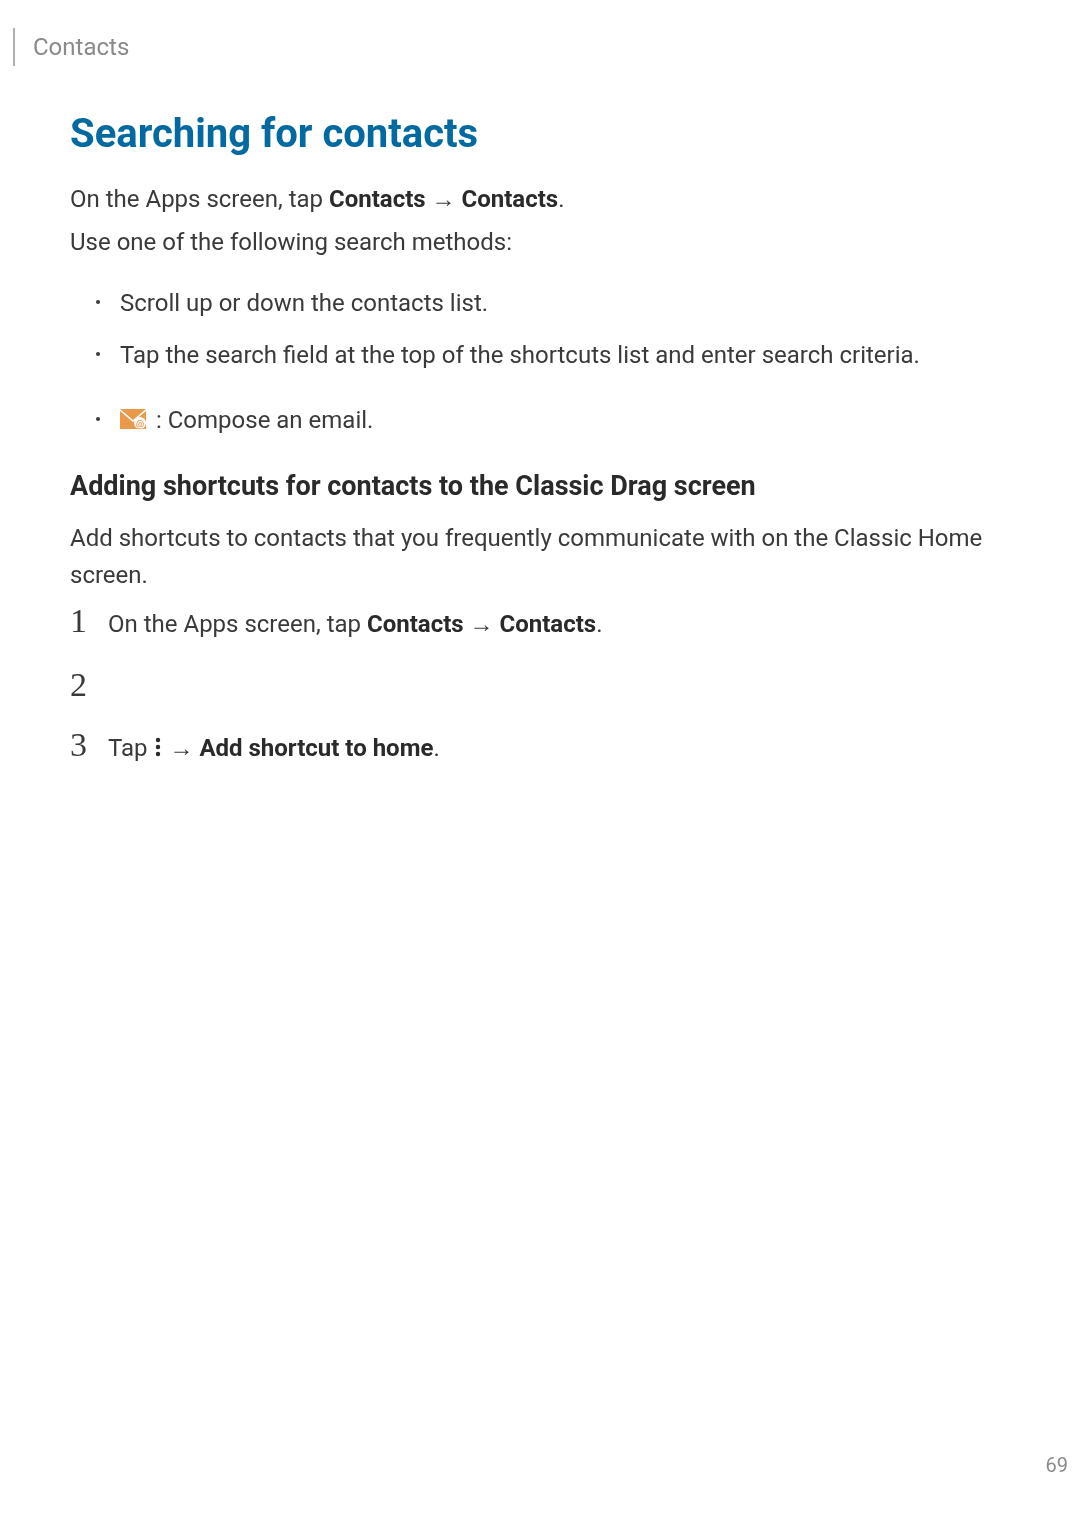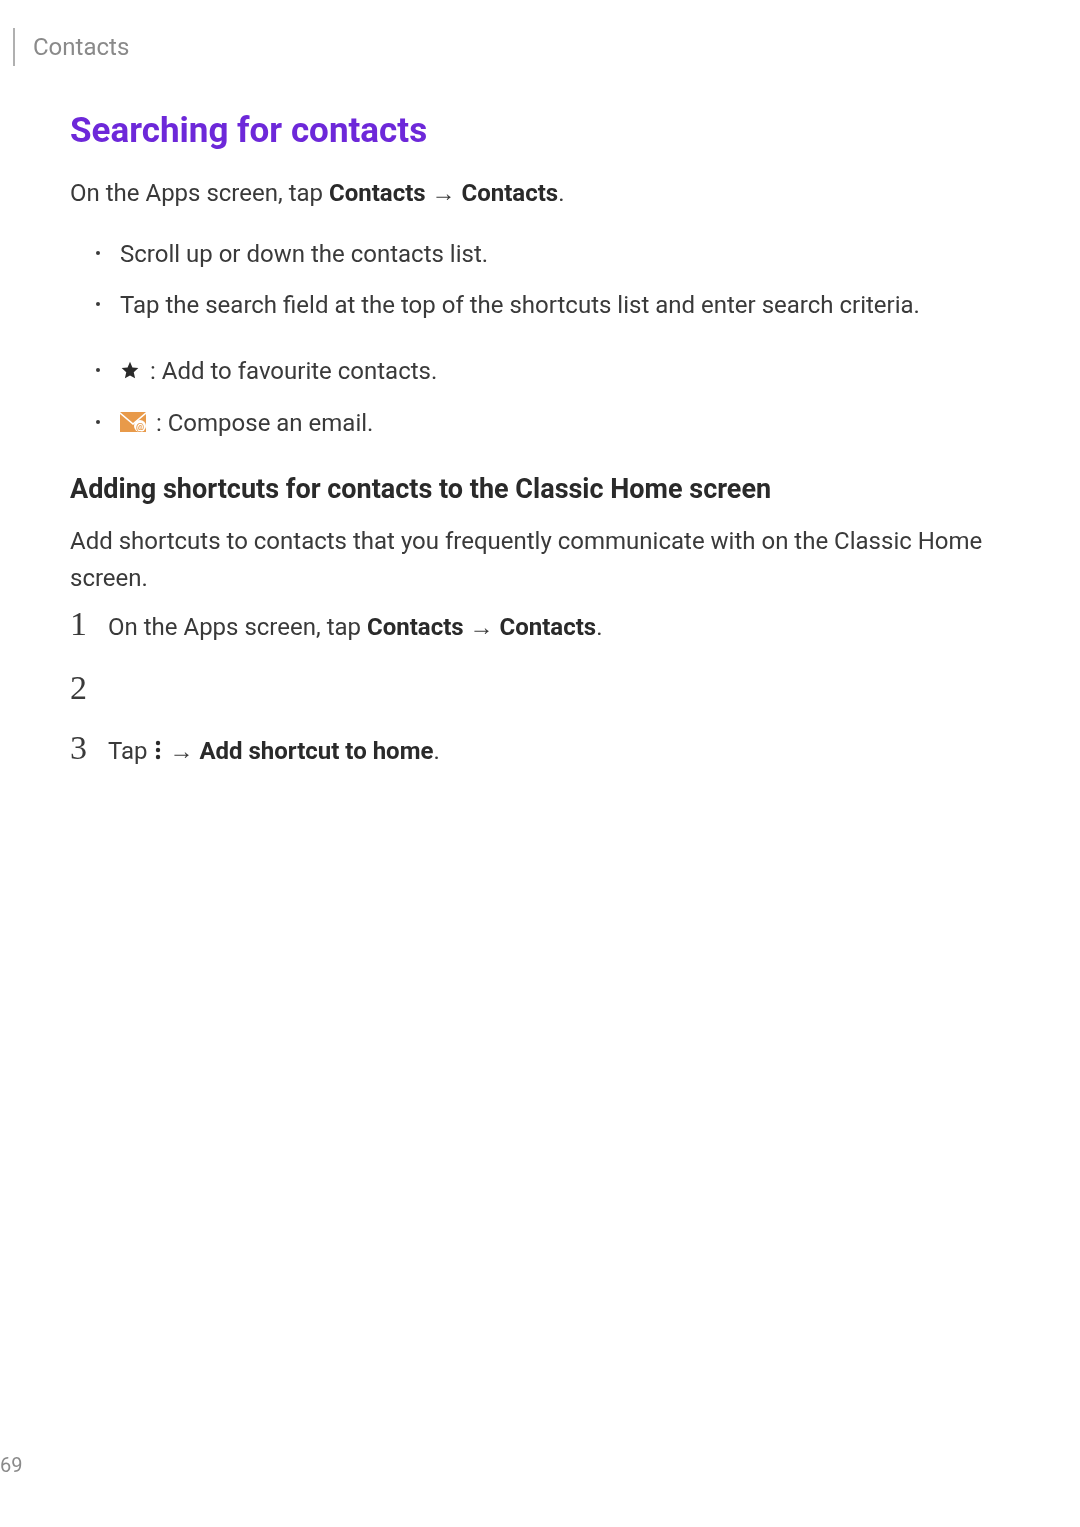--- a/index.html
+++ b/index.html
@@ -33,23 +33,23 @@
       margin-left: 18px;
       font-weight: 400;
     }
     .content {
       position: absolute;
       top: 110px;
       left: 70px;
       right: 75px;
     }
     .section-title {
-      font-size: 35px;
+      font-size: 40px;
       font-weight: 700;
-      color: #6d28d9;
+      color: #0369a1;
       margin-bottom: 24px;
     }
     .para {
       font-size: 24px;
       color: #3a3a3a;
       line-height: 1.55;
       margin-bottom: 6px;
     }
     .bold {
       font-weight: 700;
@@ -126,81 +126,72 @@
     .more-icon {
       display: inline-block;
       vertical-align: middle;
       margin: 0 2px;
     }
     .page-number {
       position: absolute;
       bottom: 50px;
       left: 0;
       right: 12px;
-      text-align: left;
+      text-align: right;
       font-size: 20px;
       color: #8a8a8a;
     }
   </style>
 </head>
 <body>
 
 <div class="page-header">
   <div class="header-divider"></div>
   <div class="header-breadcrumb">Contacts</div>
 </div>
 
 <div class="content">
 
   <h1 class="section-title">Searching for contacts</h1>
 
   <p class="para">
     <span>On the Apps screen, tap </span><span class="bold">Contacts</span><span class="arrow"> → </span><span class="bold">Contacts</span><span>.</span>
   </p>
 
+  <p class="para">Use one of the following search methods:</p>
 
   <div class="bullet-list">
     <div class="bullet-item">
       <div class="bullet-dot"></div>
       <div class="bullet-text">Scroll up or down the contacts list.</div>
     </div>
     <div class="bullet-item">
       <div class="bullet-dot"></div>
       <div class="bullet-text">Tap the search field at the top of the shortcuts list and enter search criteria.</div>
     </div>
   </div>
 
 
   <div class="bullet-list">
-    <div class="bullet-item">
-      <div class="bullet-dot"></div>
-      <div class="bullet-text">
-        <span class="icon-star">
-          <svg width="20" height="20" viewBox="0 0 24 24">
-              <path fill="#2a2a2a" d="M12 2l2.9 6.9L22 9.7l-5.5 5 1.6 7.3L12 18.6 5.9 22l1.6-7.3L2 9.7l7.1-0.8z"></path>
-            </svg>
-        </span><span> : Add to favourite contacts.</span>
-      </div>
-    </div>
     <div class="bullet-item">
       <div class="bullet-dot"></div>
       <div class="bullet-text">
         <span class="icon-email">
           <svg width="26" height="20" viewBox="0 0 26 20">
             <rect x="0" y="0" width="26" height="20" fill="#e89a4a"></rect>
             <path fill="#ffffff" d="M0 0 L13 11 L26 0 L26 2 L13 13 L0 2 Z"></path>
             <circle cx="20" cy="14" r="6" fill="#ffffff"></circle>
             <text x="20" y="18" font-size="9" text-anchor="middle" fill="#e89a4a" font-weight="700">@</text>
           </svg>
         </span><span> : Compose an email.</span>
       </div>
     </div>
   </div>
 
-  <h2 class="subsection-title">Adding shortcuts for contacts to the Classic Home screen</h2>
+  <h2 class="subsection-title">Adding shortcuts for contacts to the Classic Drag screen</h2>
 
   <p class="para">Add shortcuts to contacts that you frequently communicate with on the Classic Home screen.</p>
 
   <div class="numbered-list">
     <div class="numbered-item">
       <div class="numbered-num">1</div>
       <div class="numbered-text">
         <span>On the Apps screen, tap </span><span class="bold">Contacts</span><span class="arrow"> → </span><span class="bold">Contacts</span><span>.</span>
       </div>
     </div>

